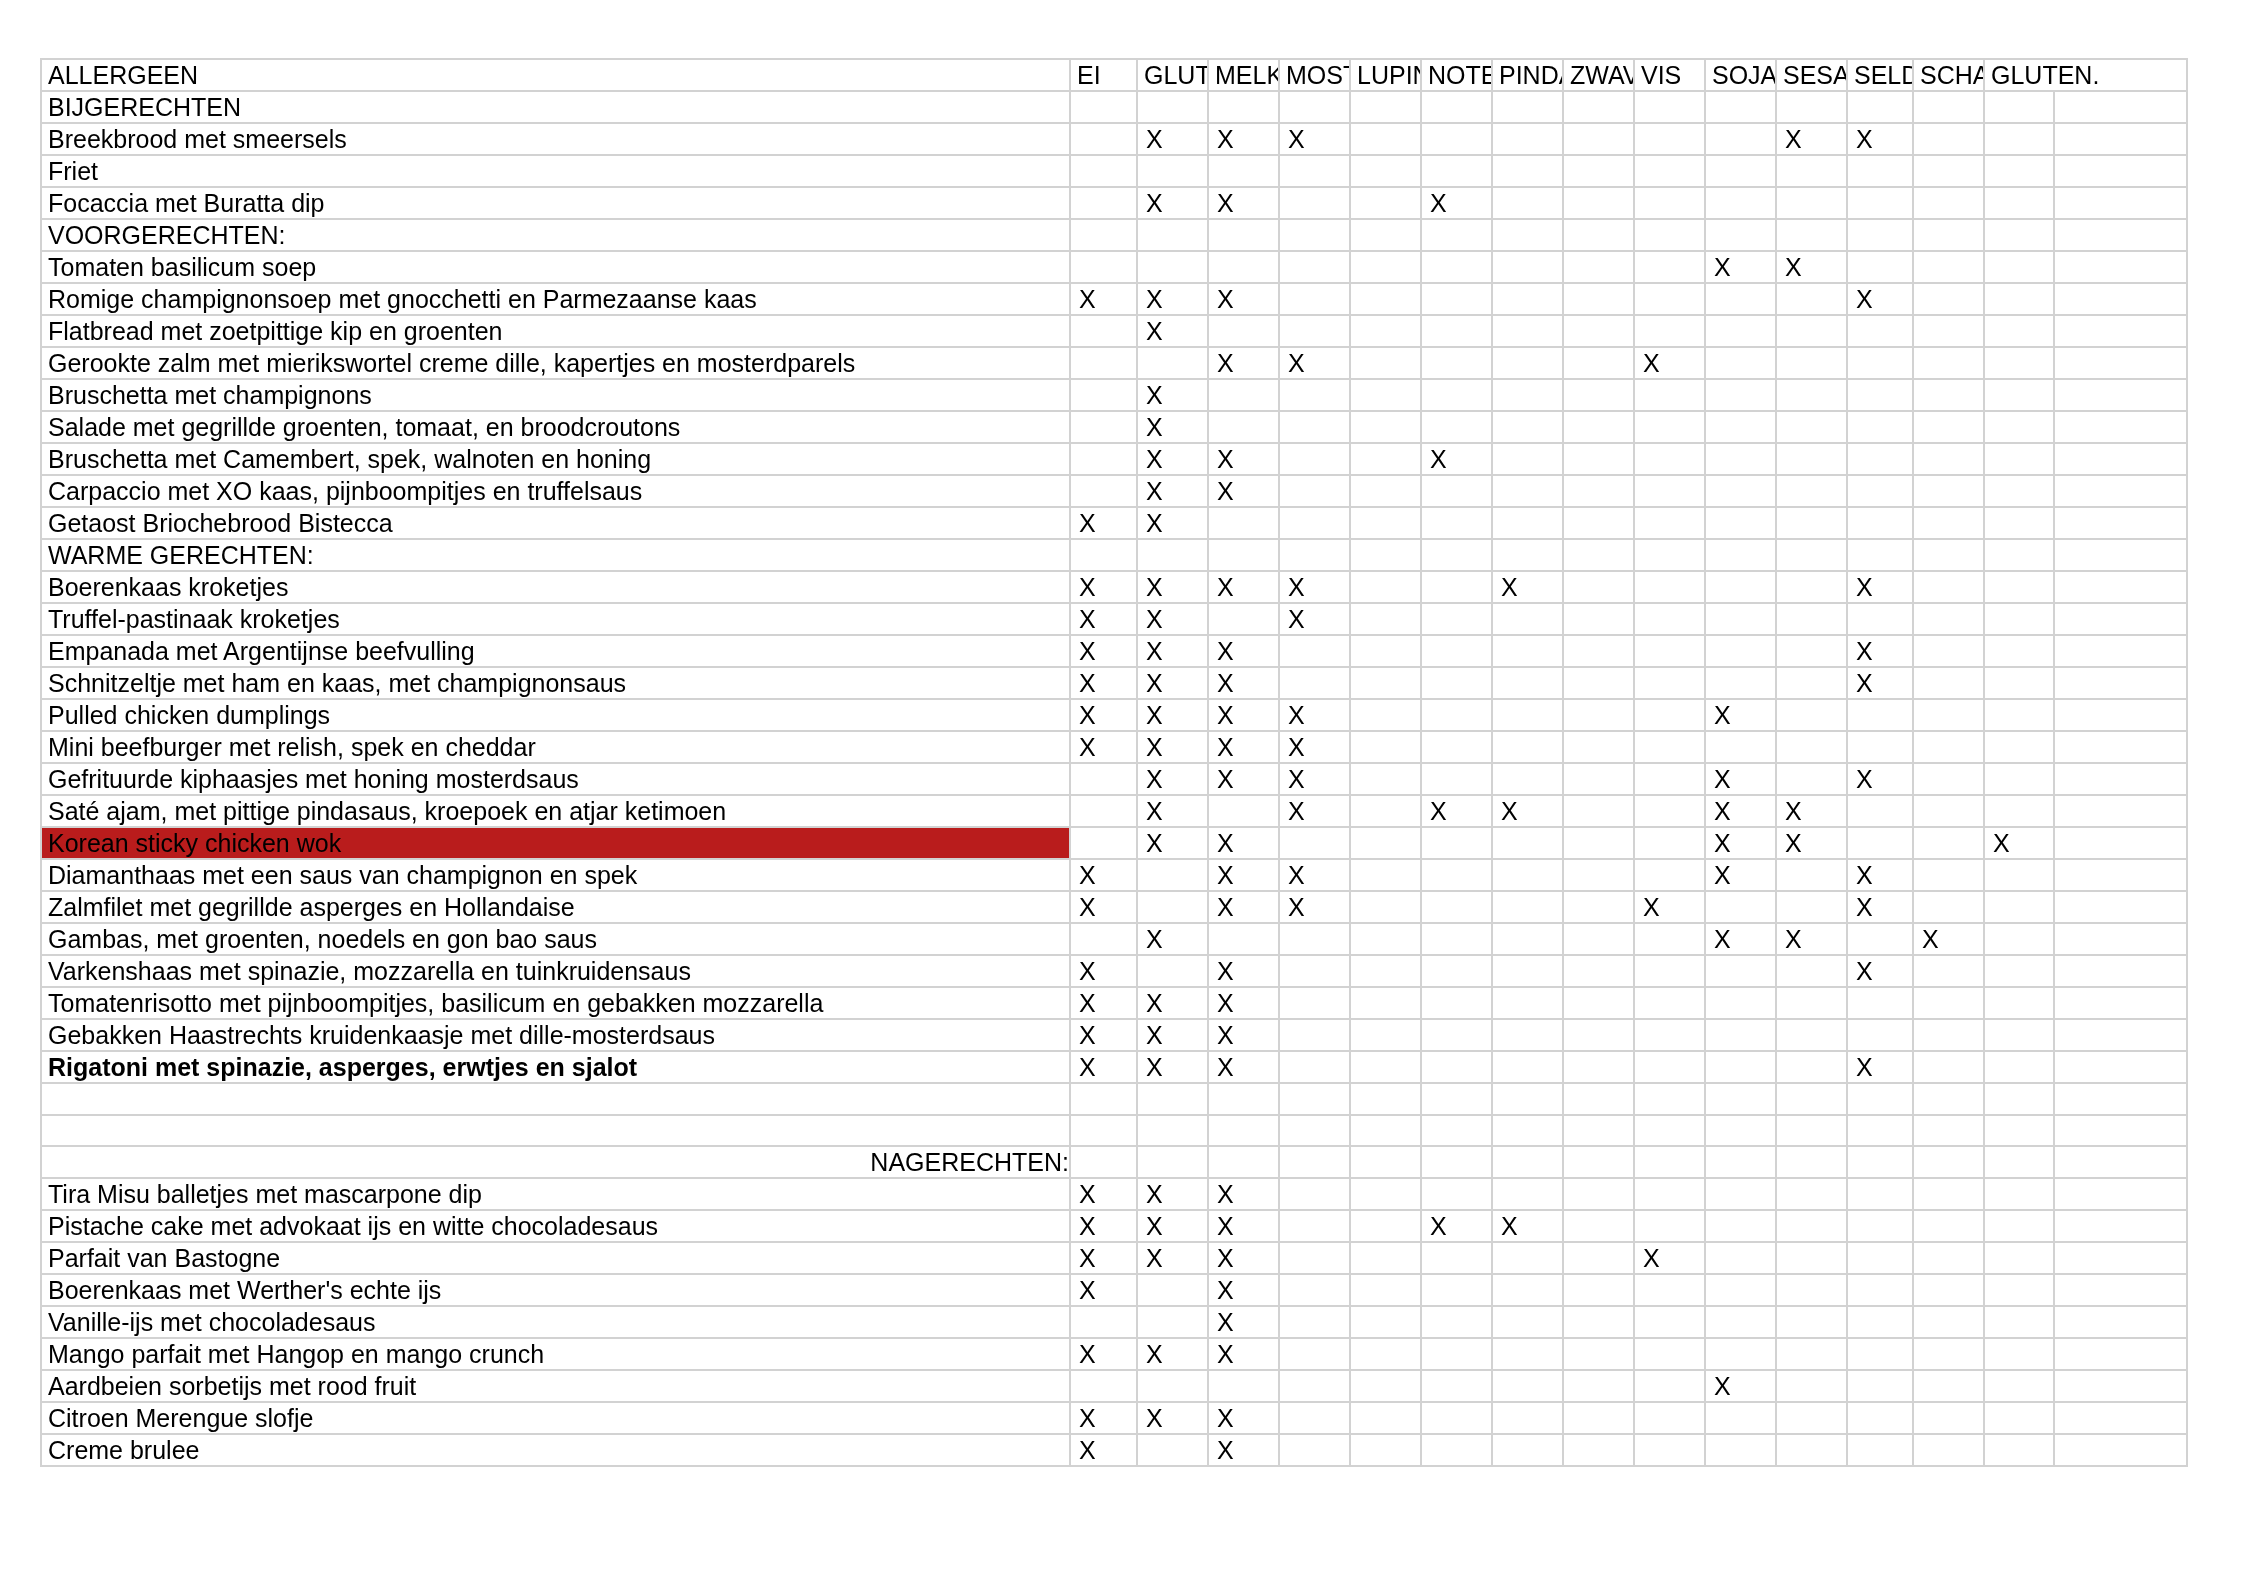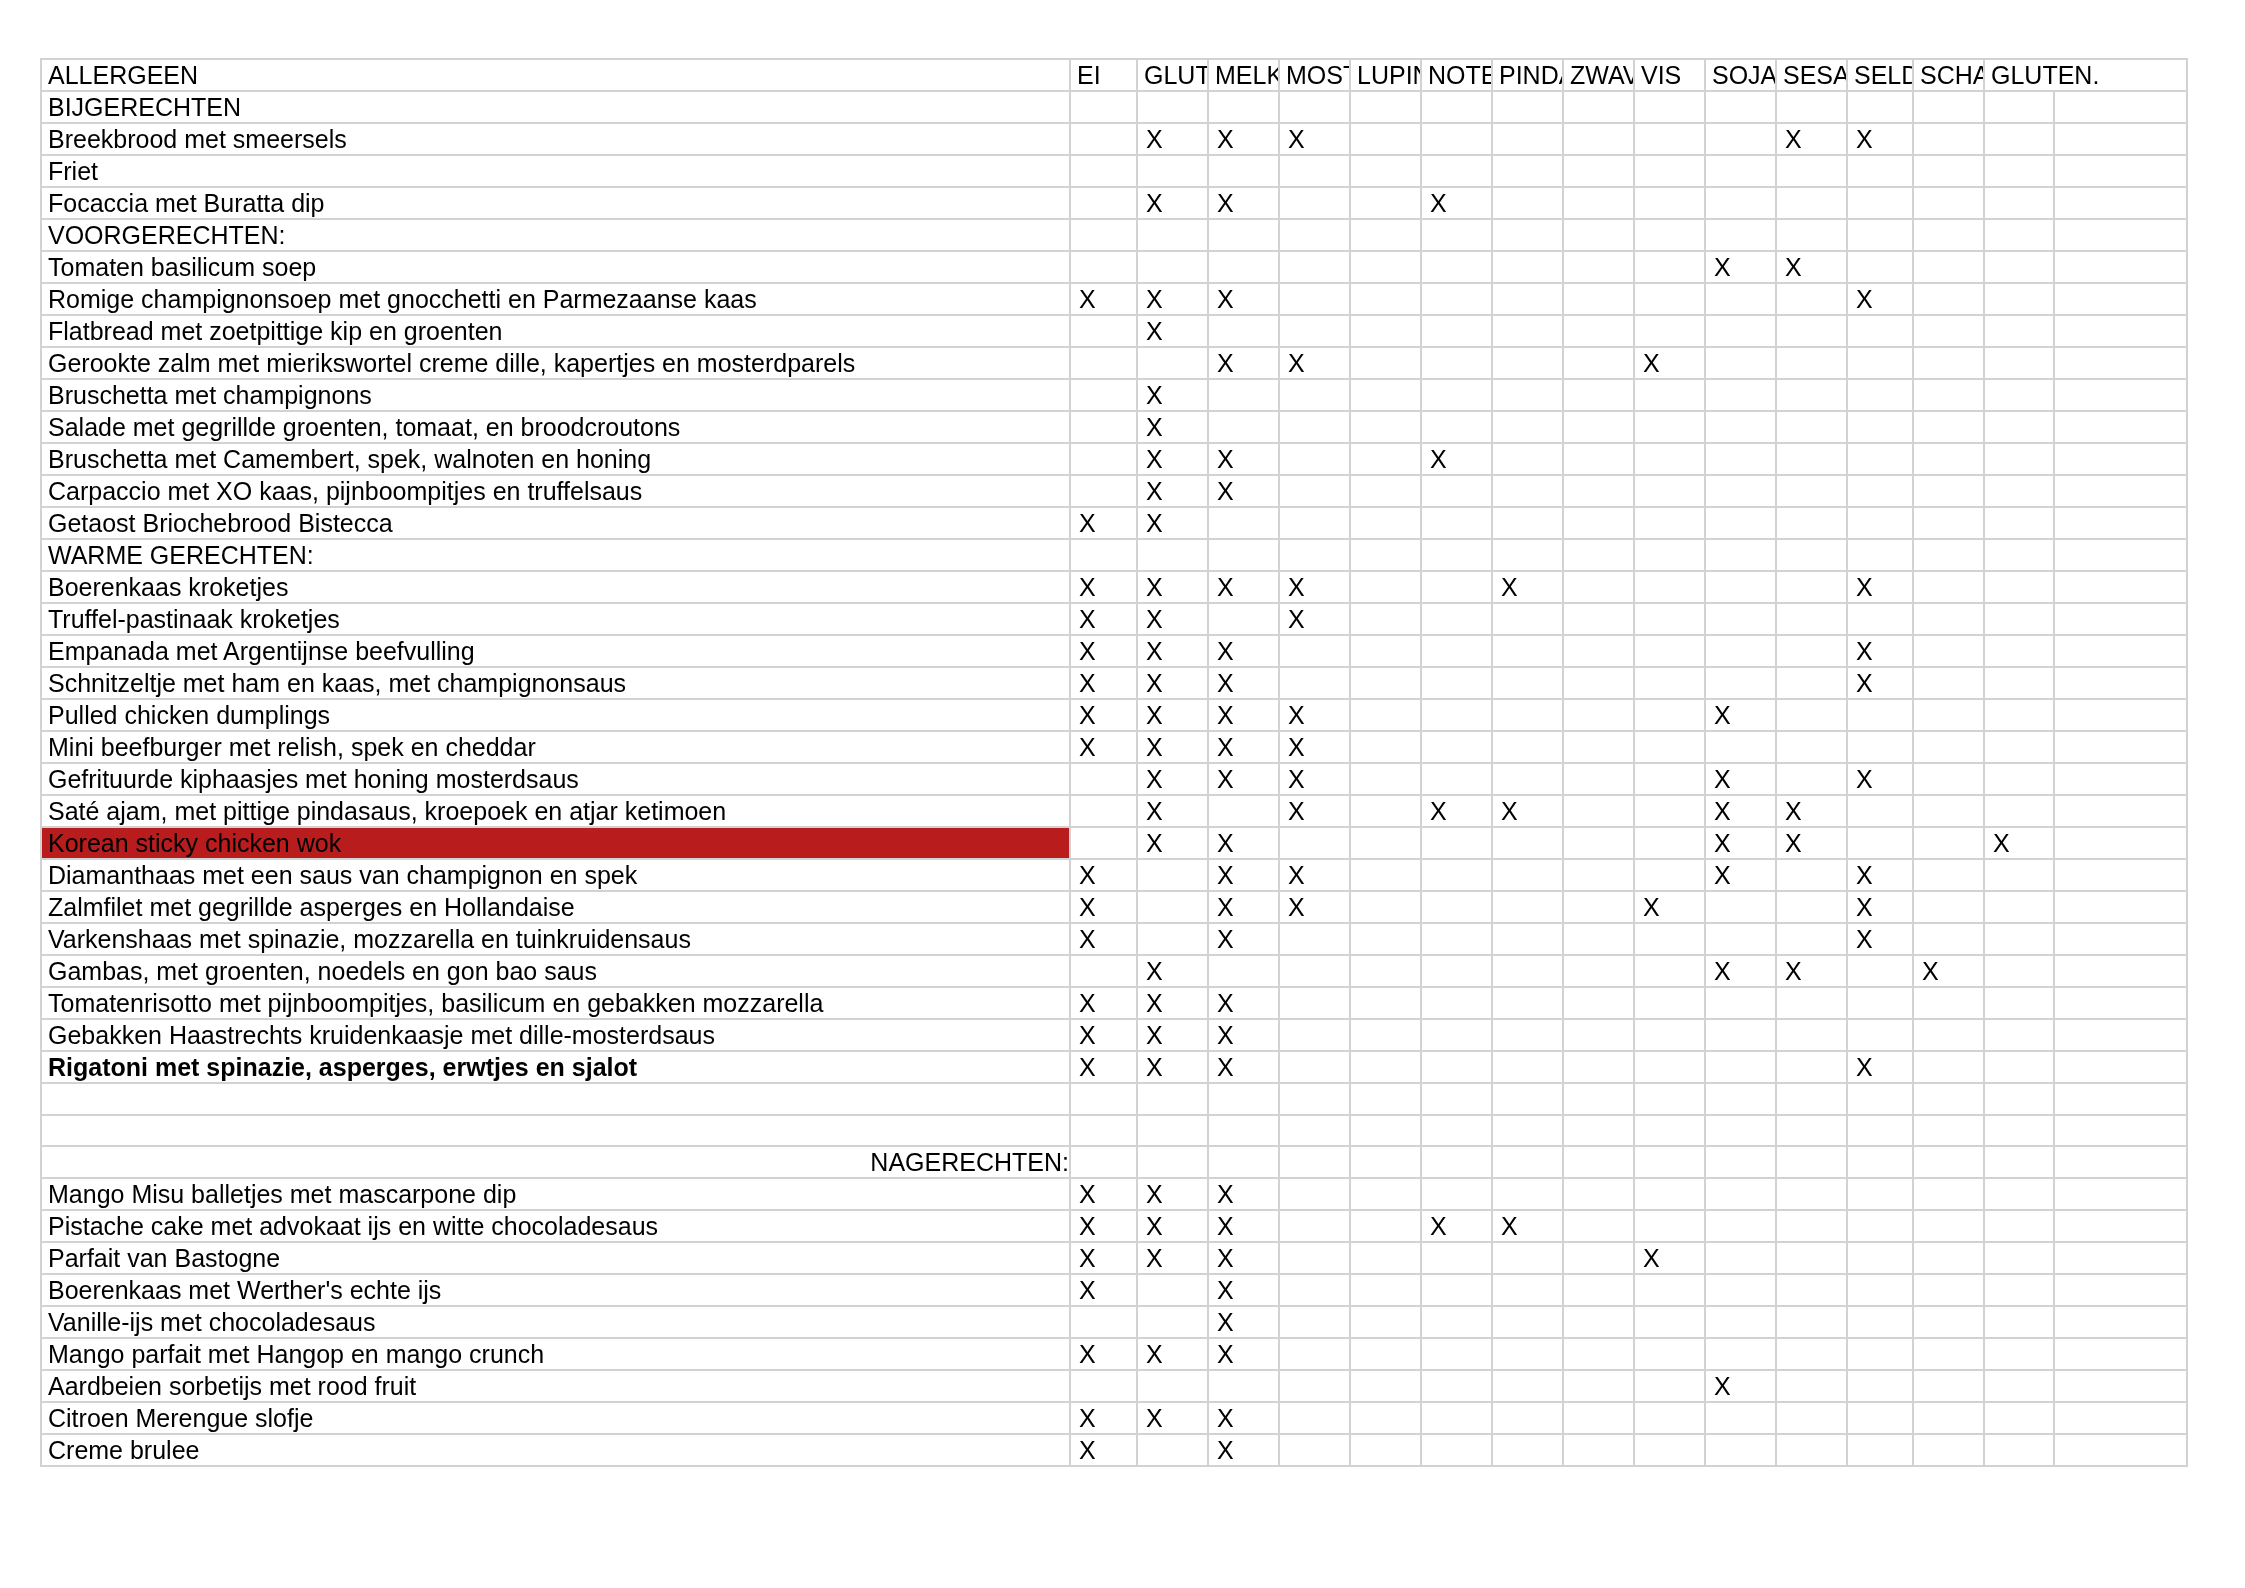--- a/index.html
+++ b/index.html
@@ -525,56 +525,56 @@
         <td class="mark" style="border-color: rgb(210, 210, 210); color: rgb(0, 0, 0); background: rgb(255, 255, 255);"></td>
         <td class="mark" style="border-color: rgb(210, 210, 210); color: rgb(0, 0, 0); background: rgb(255, 255, 255);">X</td>
         <td class="mark" style="border-color: rgb(210, 210, 210); color: rgb(0, 0, 0); background: rgb(255, 255, 255);"></td>
         <td class="mark" style="border-color: rgb(210, 210, 210); color: rgb(0, 0, 0); background: rgb(255, 255, 255);"></td>
         <td class="mark" style="border-color: rgb(210, 210, 210); color: rgb(0, 0, 0); background: rgb(255, 255, 255);">X</td>
         <td class="mark" style="border-color: rgb(210, 210, 210); color: rgb(0, 0, 0); background: rgb(255, 255, 255);"></td>
         <td class="mark" style="border-color: rgb(210, 210, 210); color: rgb(0, 0, 0); background: rgb(255, 255, 255);"></td>
         <td style="border-color: rgb(210, 210, 210); color: rgb(0, 0, 0); background: rgb(255, 255, 255);"></td>
       </tr>
       <tr>
+        <td class="clip" style="border-color: rgb(210, 210, 210); color: rgb(0, 0, 0); background: rgb(255, 255, 255);">Gambas, met groenten, noedels en gon bao saus</td>
+        <td class="mark" style="border-color: rgb(210, 210, 210); color: rgb(0, 0, 0); background: rgb(255, 255, 255);"></td>
+        <td class="mark" style="border-color: rgb(210, 210, 210); color: rgb(0, 0, 0); background: rgb(255, 255, 255);">X</td>
+        <td class="mark" style="border-color: rgb(210, 210, 210); color: rgb(0, 0, 0); background: rgb(255, 255, 255);"></td>
+        <td class="mark" style="border-color: rgb(210, 210, 210); color: rgb(0, 0, 0); background: rgb(255, 255, 255);"></td>
+        <td class="mark" style="border-color: rgb(210, 210, 210); color: rgb(0, 0, 0); background: rgb(255, 255, 255);"></td>
+        <td class="mark" style="border-color: rgb(210, 210, 210); color: rgb(0, 0, 0); background: rgb(255, 255, 255);"></td>
+        <td class="mark" style="border-color: rgb(210, 210, 210); color: rgb(0, 0, 0); background: rgb(255, 255, 255);"></td>
+        <td class="mark" style="border-color: rgb(210, 210, 210); color: rgb(0, 0, 0); background: rgb(255, 255, 255);"></td>
+        <td class="mark" style="border-color: rgb(210, 210, 210); color: rgb(0, 0, 0); background: rgb(255, 255, 255);"></td>
+        <td class="mark" style="border-color: rgb(210, 210, 210); color: rgb(0, 0, 0); background: rgb(255, 255, 255);">X</td>
+        <td class="mark" style="border-color: rgb(210, 210, 210); color: rgb(0, 0, 0); background: rgb(255, 255, 255);">X</td>
+        <td class="mark" style="border-color: rgb(210, 210, 210); color: rgb(0, 0, 0); background: rgb(255, 255, 255);"></td>
+        <td class="mark" style="border-color: rgb(210, 210, 210); color: rgb(0, 0, 0); background: rgb(255, 255, 255);">X</td>
+        <td class="mark" style="border-color: rgb(210, 210, 210); color: rgb(0, 0, 0); background: rgb(255, 255, 255);"></td>
+        <td style="border-color: rgb(210, 210, 210); color: rgb(0, 0, 0); background: rgb(255, 255, 255);"></td>
+      </tr>
+      <tr>
         <td class="clip" style="border-color: rgb(210, 210, 210); color: rgb(0, 0, 0); background: rgb(255, 255, 255);">Varkenshaas met spinazie, mozzarella en tuinkruidensaus</td>
         <td class="mark" style="border-color: rgb(210, 210, 210); color: rgb(0, 0, 0); background: rgb(255, 255, 255);">X</td>
         <td class="mark" style="border-color: rgb(210, 210, 210); color: rgb(0, 0, 0); background: rgb(255, 255, 255);"></td>
         <td class="mark" style="border-color: rgb(210, 210, 210); color: rgb(0, 0, 0); background: rgb(255, 255, 255);">X</td>
         <td class="mark" style="border-color: rgb(210, 210, 210); color: rgb(0, 0, 0); background: rgb(255, 255, 255);"></td>
         <td class="mark" style="border-color: rgb(210, 210, 210); color: rgb(0, 0, 0); background: rgb(255, 255, 255);"></td>
         <td class="mark" style="border-color: rgb(210, 210, 210); color: rgb(0, 0, 0); background: rgb(255, 255, 255);"></td>
         <td class="mark" style="border-color: rgb(210, 210, 210); color: rgb(0, 0, 0); background: rgb(255, 255, 255);"></td>
         <td class="mark" style="border-color: rgb(210, 210, 210); color: rgb(0, 0, 0); background: rgb(255, 255, 255);"></td>
         <td class="mark" style="border-color: rgb(210, 210, 210); color: rgb(0, 0, 0); background: rgb(255, 255, 255);"></td>
         <td class="mark" style="border-color: rgb(210, 210, 210); color: rgb(0, 0, 0); background: rgb(255, 255, 255);"></td>
         <td class="mark" style="border-color: rgb(210, 210, 210); color: rgb(0, 0, 0); background: rgb(255, 255, 255);"></td>
         <td class="mark" style="border-color: rgb(210, 210, 210); color: rgb(0, 0, 0); background: rgb(255, 255, 255);">X</td>
         <td class="mark" style="border-color: rgb(210, 210, 210); color: rgb(0, 0, 0); background: rgb(255, 255, 255);"></td>
         <td class="mark" style="border-color: rgb(210, 210, 210); color: rgb(0, 0, 0); background: rgb(255, 255, 255);"></td>
         <td style="border-color: rgb(210, 210, 210); color: rgb(0, 0, 0); background: rgb(255, 255, 255);"></td>
       </tr>
       <tr>
-        <td class="clip" style="border-color: rgb(210, 210, 210); color: rgb(0, 0, 0); background: rgb(255, 255, 255);">Gambas, met groenten, noedels en gon bao saus</td>
-        <td class="mark" style="border-color: rgb(210, 210, 210); color: rgb(0, 0, 0); background: rgb(255, 255, 255);"></td>
-        <td class="mark" style="border-color: rgb(210, 210, 210); color: rgb(0, 0, 0); background: rgb(255, 255, 255);">X</td>
-        <td class="mark" style="border-color: rgb(210, 210, 210); color: rgb(0, 0, 0); background: rgb(255, 255, 255);"></td>
-        <td class="mark" style="border-color: rgb(210, 210, 210); color: rgb(0, 0, 0); background: rgb(255, 255, 255);"></td>
-        <td class="mark" style="border-color: rgb(210, 210, 210); color: rgb(0, 0, 0); background: rgb(255, 255, 255);"></td>
-        <td class="mark" style="border-color: rgb(210, 210, 210); color: rgb(0, 0, 0); background: rgb(255, 255, 255);"></td>
-        <td class="mark" style="border-color: rgb(210, 210, 210); color: rgb(0, 0, 0); background: rgb(255, 255, 255);"></td>
-        <td class="mark" style="border-color: rgb(210, 210, 210); color: rgb(0, 0, 0); background: rgb(255, 255, 255);"></td>
-        <td class="mark" style="border-color: rgb(210, 210, 210); color: rgb(0, 0, 0); background: rgb(255, 255, 255);"></td>
-        <td class="mark" style="border-color: rgb(210, 210, 210); color: rgb(0, 0, 0); background: rgb(255, 255, 255);">X</td>
-        <td class="mark" style="border-color: rgb(210, 210, 210); color: rgb(0, 0, 0); background: rgb(255, 255, 255);">X</td>
-        <td class="mark" style="border-color: rgb(210, 210, 210); color: rgb(0, 0, 0); background: rgb(255, 255, 255);"></td>
-        <td class="mark" style="border-color: rgb(210, 210, 210); color: rgb(0, 0, 0); background: rgb(255, 255, 255);">X</td>
-        <td class="mark" style="border-color: rgb(210, 210, 210); color: rgb(0, 0, 0); background: rgb(255, 255, 255);"></td>
-        <td style="border-color: rgb(210, 210, 210); color: rgb(0, 0, 0); background: rgb(255, 255, 255);"></td>
-      </tr>
-      <tr>
         <td class="clip" style="border-color: rgb(210, 210, 210); color: rgb(0, 0, 0); background: rgb(255, 255, 255);">Tomatenrisotto met pijnboompitjes, basilicum en gebakken mozzarella</td>
         <td class="mark" style="border-color: rgb(210, 210, 210); color: rgb(0, 0, 0); background: rgb(255, 255, 255);">X</td>
         <td class="mark" style="border-color: rgb(210, 210, 210); color: rgb(0, 0, 0); background: rgb(255, 255, 255);">X</td>
         <td class="mark" style="border-color: rgb(210, 210, 210); color: rgb(0, 0, 0); background: rgb(255, 255, 255);">X</td>
         <td class="mark" style="border-color: rgb(210, 210, 210); color: rgb(0, 0, 0); background: rgb(255, 255, 255);"></td>
         <td class="mark" style="border-color: rgb(210, 210, 210); color: rgb(0, 0, 0); background: rgb(255, 255, 255);"></td>
         <td class="mark" style="border-color: rgb(210, 210, 210); color: rgb(0, 0, 0); background: rgb(255, 255, 255);"></td>
         <td class="mark" style="border-color: rgb(210, 210, 210); color: rgb(0, 0, 0); background: rgb(255, 255, 255);"></td>
         <td class="mark" style="border-color: rgb(210, 210, 210); color: rgb(0, 0, 0); background: rgb(255, 255, 255);"></td>
         <td class="mark" style="border-color: rgb(210, 210, 210); color: rgb(0, 0, 0); background: rgb(255, 255, 255);"></td>
@@ -669,21 +669,21 @@
         <td class="mark" style="border-color: rgb(210, 210, 210); color: rgb(0, 0, 0); background: rgb(255, 255, 255);"></td>
         <td class="mark" style="border-color: rgb(210, 210, 210); color: rgb(0, 0, 0); background: rgb(255, 255, 255);"></td>
         <td class="mark" style="border-color: rgb(210, 210, 210); color: rgb(0, 0, 0); background: rgb(255, 255, 255);"></td>
         <td class="mark" style="border-color: rgb(210, 210, 210); color: rgb(0, 0, 0); background: rgb(255, 255, 255);"></td>
         <td class="mark" style="border-color: rgb(210, 210, 210); color: rgb(0, 0, 0); background: rgb(255, 255, 255);"></td>
         <td class="mark" style="border-color: rgb(210, 210, 210); color: rgb(0, 0, 0); background: rgb(255, 255, 255);"></td>
         <td class="mark" style="border-color: rgb(210, 210, 210); color: rgb(0, 0, 0); background: rgb(255, 255, 255);"></td>
         <td style="border-color: rgb(210, 210, 210); color: rgb(0, 0, 0); background: rgb(255, 255, 255);"></td>
       </tr>
       <tr>
-        <td class="clip" style="border-color: rgb(210, 210, 210); color: rgb(0, 0, 0); background: rgb(255, 255, 255);">Mango Misu balletjes met mascarpone dip</td>
+        <td class="clip" style="border-color: rgb(210, 210, 210); color: rgb(0, 0, 0); background: rgb(255, 255, 255);">Tira Misu balletjes met mascarpone dip</td>
         <td class="mark" style="border-color: rgb(210, 210, 210); color: rgb(0, 0, 0); background: rgb(255, 255, 255);">X</td>
         <td class="mark" style="border-color: rgb(210, 210, 210); color: rgb(0, 0, 0); background: rgb(255, 255, 255);">X</td>
         <td class="mark" style="border-color: rgb(210, 210, 210); color: rgb(0, 0, 0); background: rgb(255, 255, 255);">X</td>
         <td class="mark" style="border-color: rgb(210, 210, 210); color: rgb(0, 0, 0); background: rgb(255, 255, 255);"></td>
         <td class="mark" style="border-color: rgb(210, 210, 210); color: rgb(0, 0, 0); background: rgb(255, 255, 255);"></td>
         <td class="mark" style="border-color: rgb(210, 210, 210); color: rgb(0, 0, 0); background: rgb(255, 255, 255);"></td>
         <td class="mark" style="border-color: rgb(210, 210, 210); color: rgb(0, 0, 0); background: rgb(255, 255, 255);"></td>
         <td class="mark" style="border-color: rgb(210, 210, 210); color: rgb(0, 0, 0); background: rgb(255, 255, 255);"></td>
         <td class="mark" style="border-color: rgb(210, 210, 210); color: rgb(0, 0, 0); background: rgb(255, 255, 255);"></td>
         <td class="mark" style="border-color: rgb(210, 210, 210); color: rgb(0, 0, 0); background: rgb(255, 255, 255);"></td>

